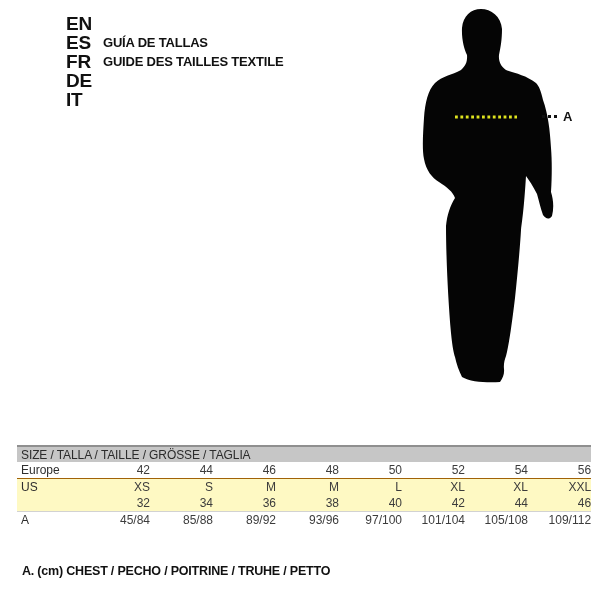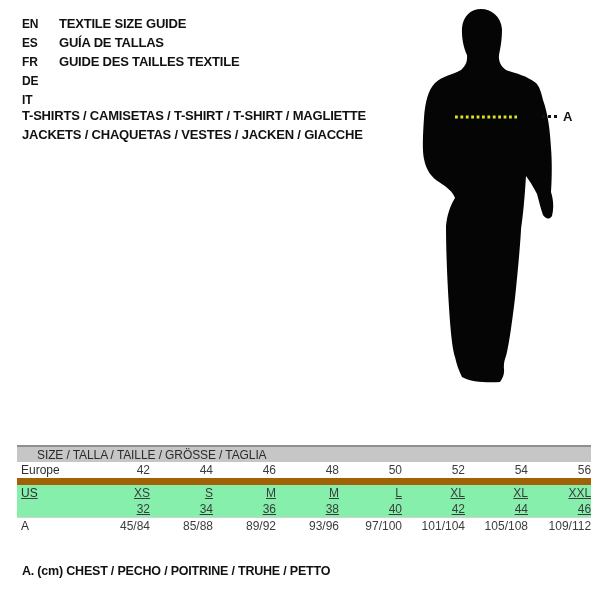--- a/index.html
+++ b/index.html
@@ -4,21 +4,21 @@
 <style>
   html,body { margin:0; padding:0; background:#fff; }
   #canvas {
     position:relative; width:600px; height:600px; background:#ffffff;
     font-family:"Liberation Sans", sans-serif; color:#111; overflow:hidden;
   }
 
   
   .lang-block { position:absolute; left:22px; top:14px; }
   .lang-row { display:flex; height:19px; align-items:center; }
-  .lang-code { width:37px; font-size:12px; font-weight:700; letter-spacing:-0.2px; }
+  .lang-code { width:37px; font-size:19px; font-weight:700; letter-spacing:-0.2px;margin-left:44px; }
   .lang-label { font-size:13px; font-weight:700; letter-spacing:-0.2px; }
 
   
   .category-block { position:absolute; left:22px; top:106px; }
   .category-line { height:19px; line-height:19px; font-size:13px; font-weight:700; letter-spacing:-0.2px; }
 
   
   .figure-wrap { position:absolute; left:422px; top:8px; width:140px; height:385px; }
   .figure-wrap svg { display:block; width:140px; height:385px; }
   .measure-dashes-out {
@@ -33,41 +33,40 @@
   .section-title { position:absolute; left:22px; top:420px; font-size:13px; font-weight:700; letter-spacing:-0.2px; }
 
   
   .table-wrap { position:absolute; left:17px; top:445px; width:574px; }
   table.size-table {
     width:574px; table-layout:fixed; border-collapse:collapse;
     border-top:2px solid #8f8f8f; font-size:12px; color:#3c3c3c;
   }
   table.size-table thead th {
     background:#c6c6c6; color:#2b2b2b; font-weight:400; text-align:left;
-    height:15px; padding:0 0 0 20px; letter-spacing:-0.1px;
+    height:15px; padding:0 0 0 4px; letter-spacing:-0.1px;
   }
   table.size-table td, table.size-table th.row-label { height:16px; padding:0; }
   table.size-table td { text-align:right; }
   table.size-table th.row-label { text-align:left; padding-left:4px; font-weight:400; color:#2e2e2e; }
-  table.size-table tbody tr.shade { background:#86efac;text-decoration:underline; }
-  table.size-table tbody tr:first-child { border-bottom:7px solid #a16207; }
+  table.size-table tbody tr.shade { background:#fef9c3; }
+  table.size-table tbody tr:first-child { border-bottom:1px solid #a16207; }
   table.size-table tbody tr:last-child { border-top:1px solid #d2d2d2; }
 
   
   .footnote { position:absolute; left:22px; top:564px; font-size:12.5px; font-weight:700; letter-spacing:-0.2px; }
 </style>
 </head>
 <body>
 
 <div id="canvas">
 
   <div class="lang-block" id="lang-block">
     <div class="lang-row">
       <span class="lang-code">EN</span>
-      <span class="lang-label">TEXTILE SIZE GUIDE</span>
     </div>
 
     <div class="lang-row">
       <span class="lang-code">ES</span>
       <span class="lang-label">GUÍA DE TALLAS</span>
     </div>
 
     <div class="lang-row">
       <span class="lang-code">FR</span>
       <span class="lang-label">GUIDE DES TAILLES TEXTILE</span>
@@ -75,25 +74,20 @@
 
     <div class="lang-row">
       <span class="lang-code">DE</span>
     </div>
 
     <div class="lang-row">
       <span class="lang-code">IT</span>
     </div>
   </div>
 
-  <div class="category-block" id="category-block">
-    <div class="category-line">T-SHIRTS / CAMISETAS / T-SHIRT / T-SHIRT / MAGLIETTE</div>
-
-    <div class="category-line">JACKETS / CHAQUETAS / VESTES / JACKEN / GIACCHE</div>
-  </div>
 
   <div class="figure-wrap">
     <svg viewBox="0 0 140 385" xmlns="http://www.w3.org/2000/svg">
       <path fill="#050505" d="
         M59,1
         C49,1 41,8 40,20
         C39.5,31 42,41 45,47
         C45.5,53 44,58 39,62
         C30,67 20,68 13,75
         C6,82 3,95 2,110

